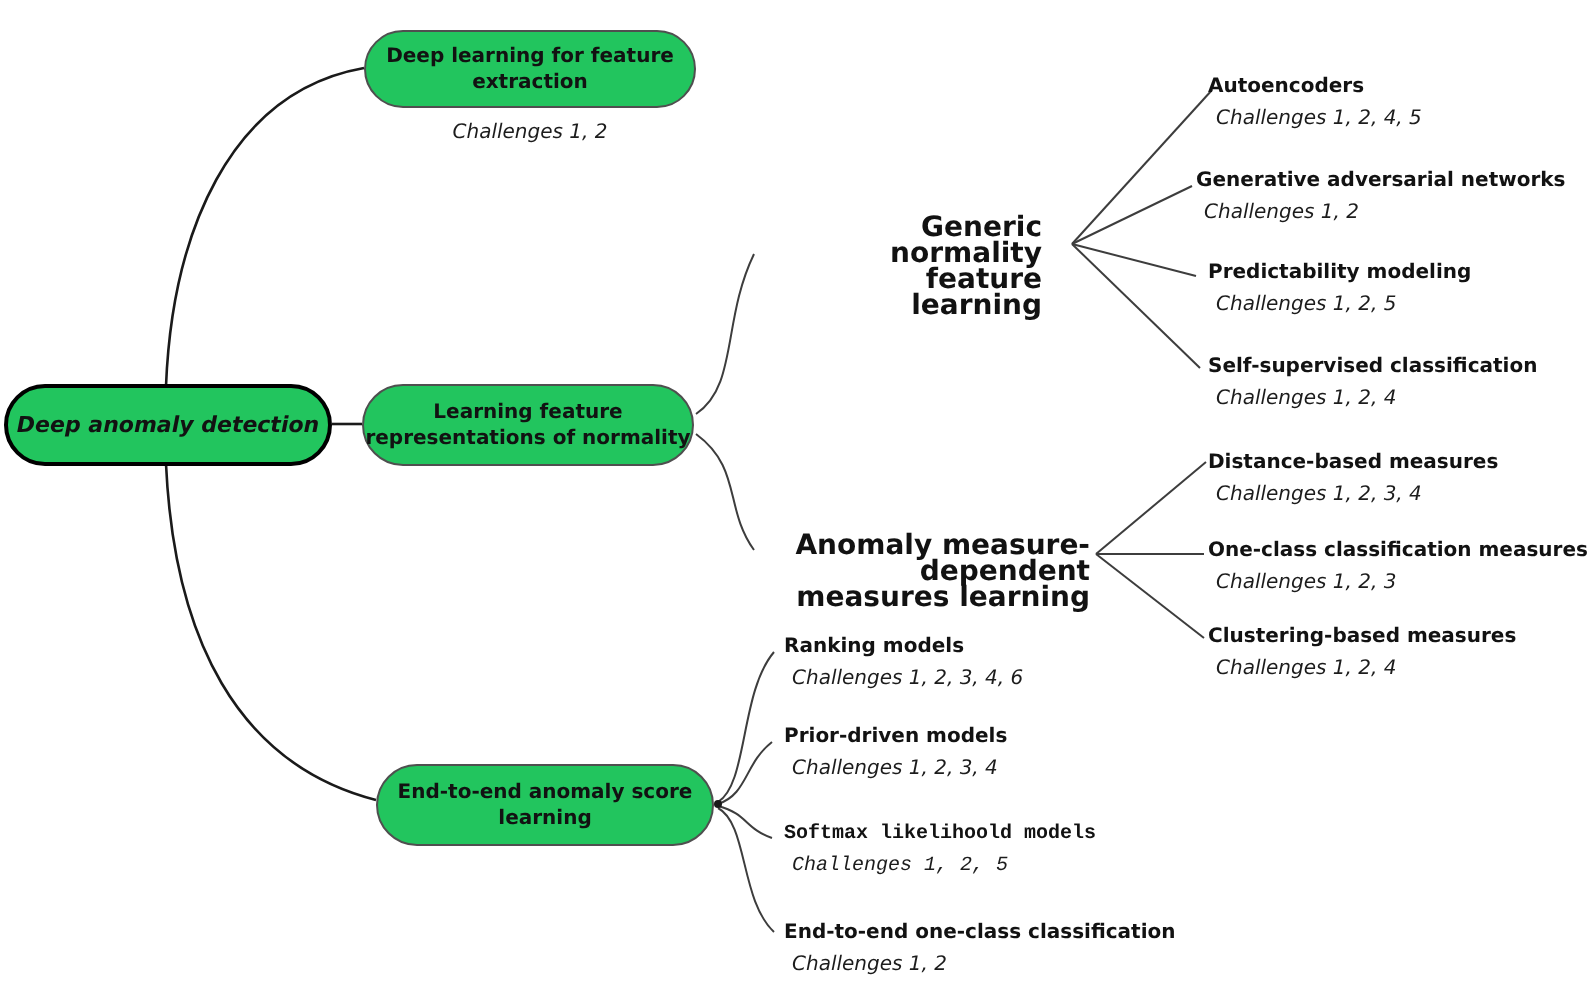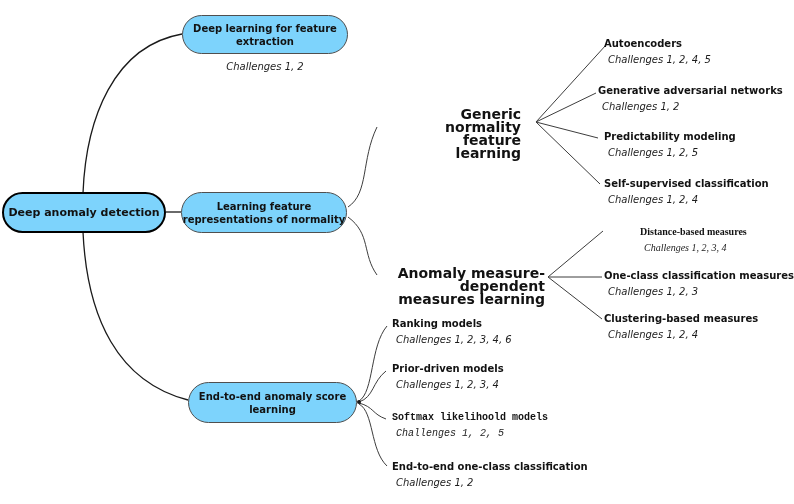--- a/index.html
+++ b/index.html
@@ -30,21 +30,21 @@
   }
   .edges path.trunk {
     stroke: #1a1a1a;
     stroke-width: 1.3;
   }
   .oval {
     position: absolute;
     display: flex;
     align-items: center;
     justify-content: center;
-    background: #7dd3fc;
+    background: #22c55e;
     border: 1px solid #4f4f4f;
     border-radius: 22px;
     box-sizing: border-box;
     text-align: center;
   }
   .oval span {
     display: block;
     width: 100%;
     font-weight: bold;
     font-size: 10px;
@@ -115,21 +115,21 @@
     <path d="M548,277 L602,277"></path>
     <path d="M548,277 L602,319"></path>
 
     <path d="M359,401 C374,392 370,346 387,326"></path>
     <path d="M359,402 C374,397 372,382 386,371"></path>
     <path d="M359,403 C374,407 372,414 386,419"></path>
     <path d="M359,404 C374,412 370,450 387,466"></path>
     <circle cx="359" cy="402" r="2" fill="#1a1a1a"></circle>
   </svg>
 
-  <div class="oval root" style="left:2px; top:192px; width:164px; height:41px;">
+  <div class="oval root" style="left:2px; top:192px; width:164px; height:41px;font-style:italic;">
     <span>Deep anomaly detection</span>
   </div>
 
   <div class="oval" style="left:182px; top:15px; width:166px; height:39px;">
     <span>Deep learning for feature
 extraction</span>
   </div>
   <div class="challenges-center" style="left:182px; top:61px; width:166px;">Challenges 1, 2</div>
 
   <div class="oval" style="left:181px; top:192px; width:166px; height:41px;">
@@ -157,21 +157,21 @@
   </div>
   <div class="leaf" style="left:604px; top:131px;">
     <div class="leaf-title">Predictability modeling</div>
     <div class="leaf-challenges">Challenges 1, 2, 5</div>
   </div>
   <div class="leaf" style="left:604px; top:178px;">
     <div class="leaf-title">Self-supervised classification</div>
     <div class="leaf-challenges">Challenges 1, 2, 4</div>
   </div>
 
-  <div class="leaf" style="left:640px; top:226px;font-family:Liberation Serif, serif;">
+  <div class="leaf" style="left:604px; top:226px;">
     <div class="leaf-title">Distance-based measures</div>
     <div class="leaf-challenges">Challenges 1, 2, 3, 4</div>
   </div>
   <div class="leaf" style="left:604px; top:270px;">
     <div class="leaf-title">One-class classification measures</div>
     <div class="leaf-challenges">Challenges 1, 2, 3</div>
   </div>
   <div class="leaf" style="left:604px; top:313px;">
     <div class="leaf-title">Clustering-based measures</div>
     <div class="leaf-challenges">Challenges 1, 2, 4</div>

